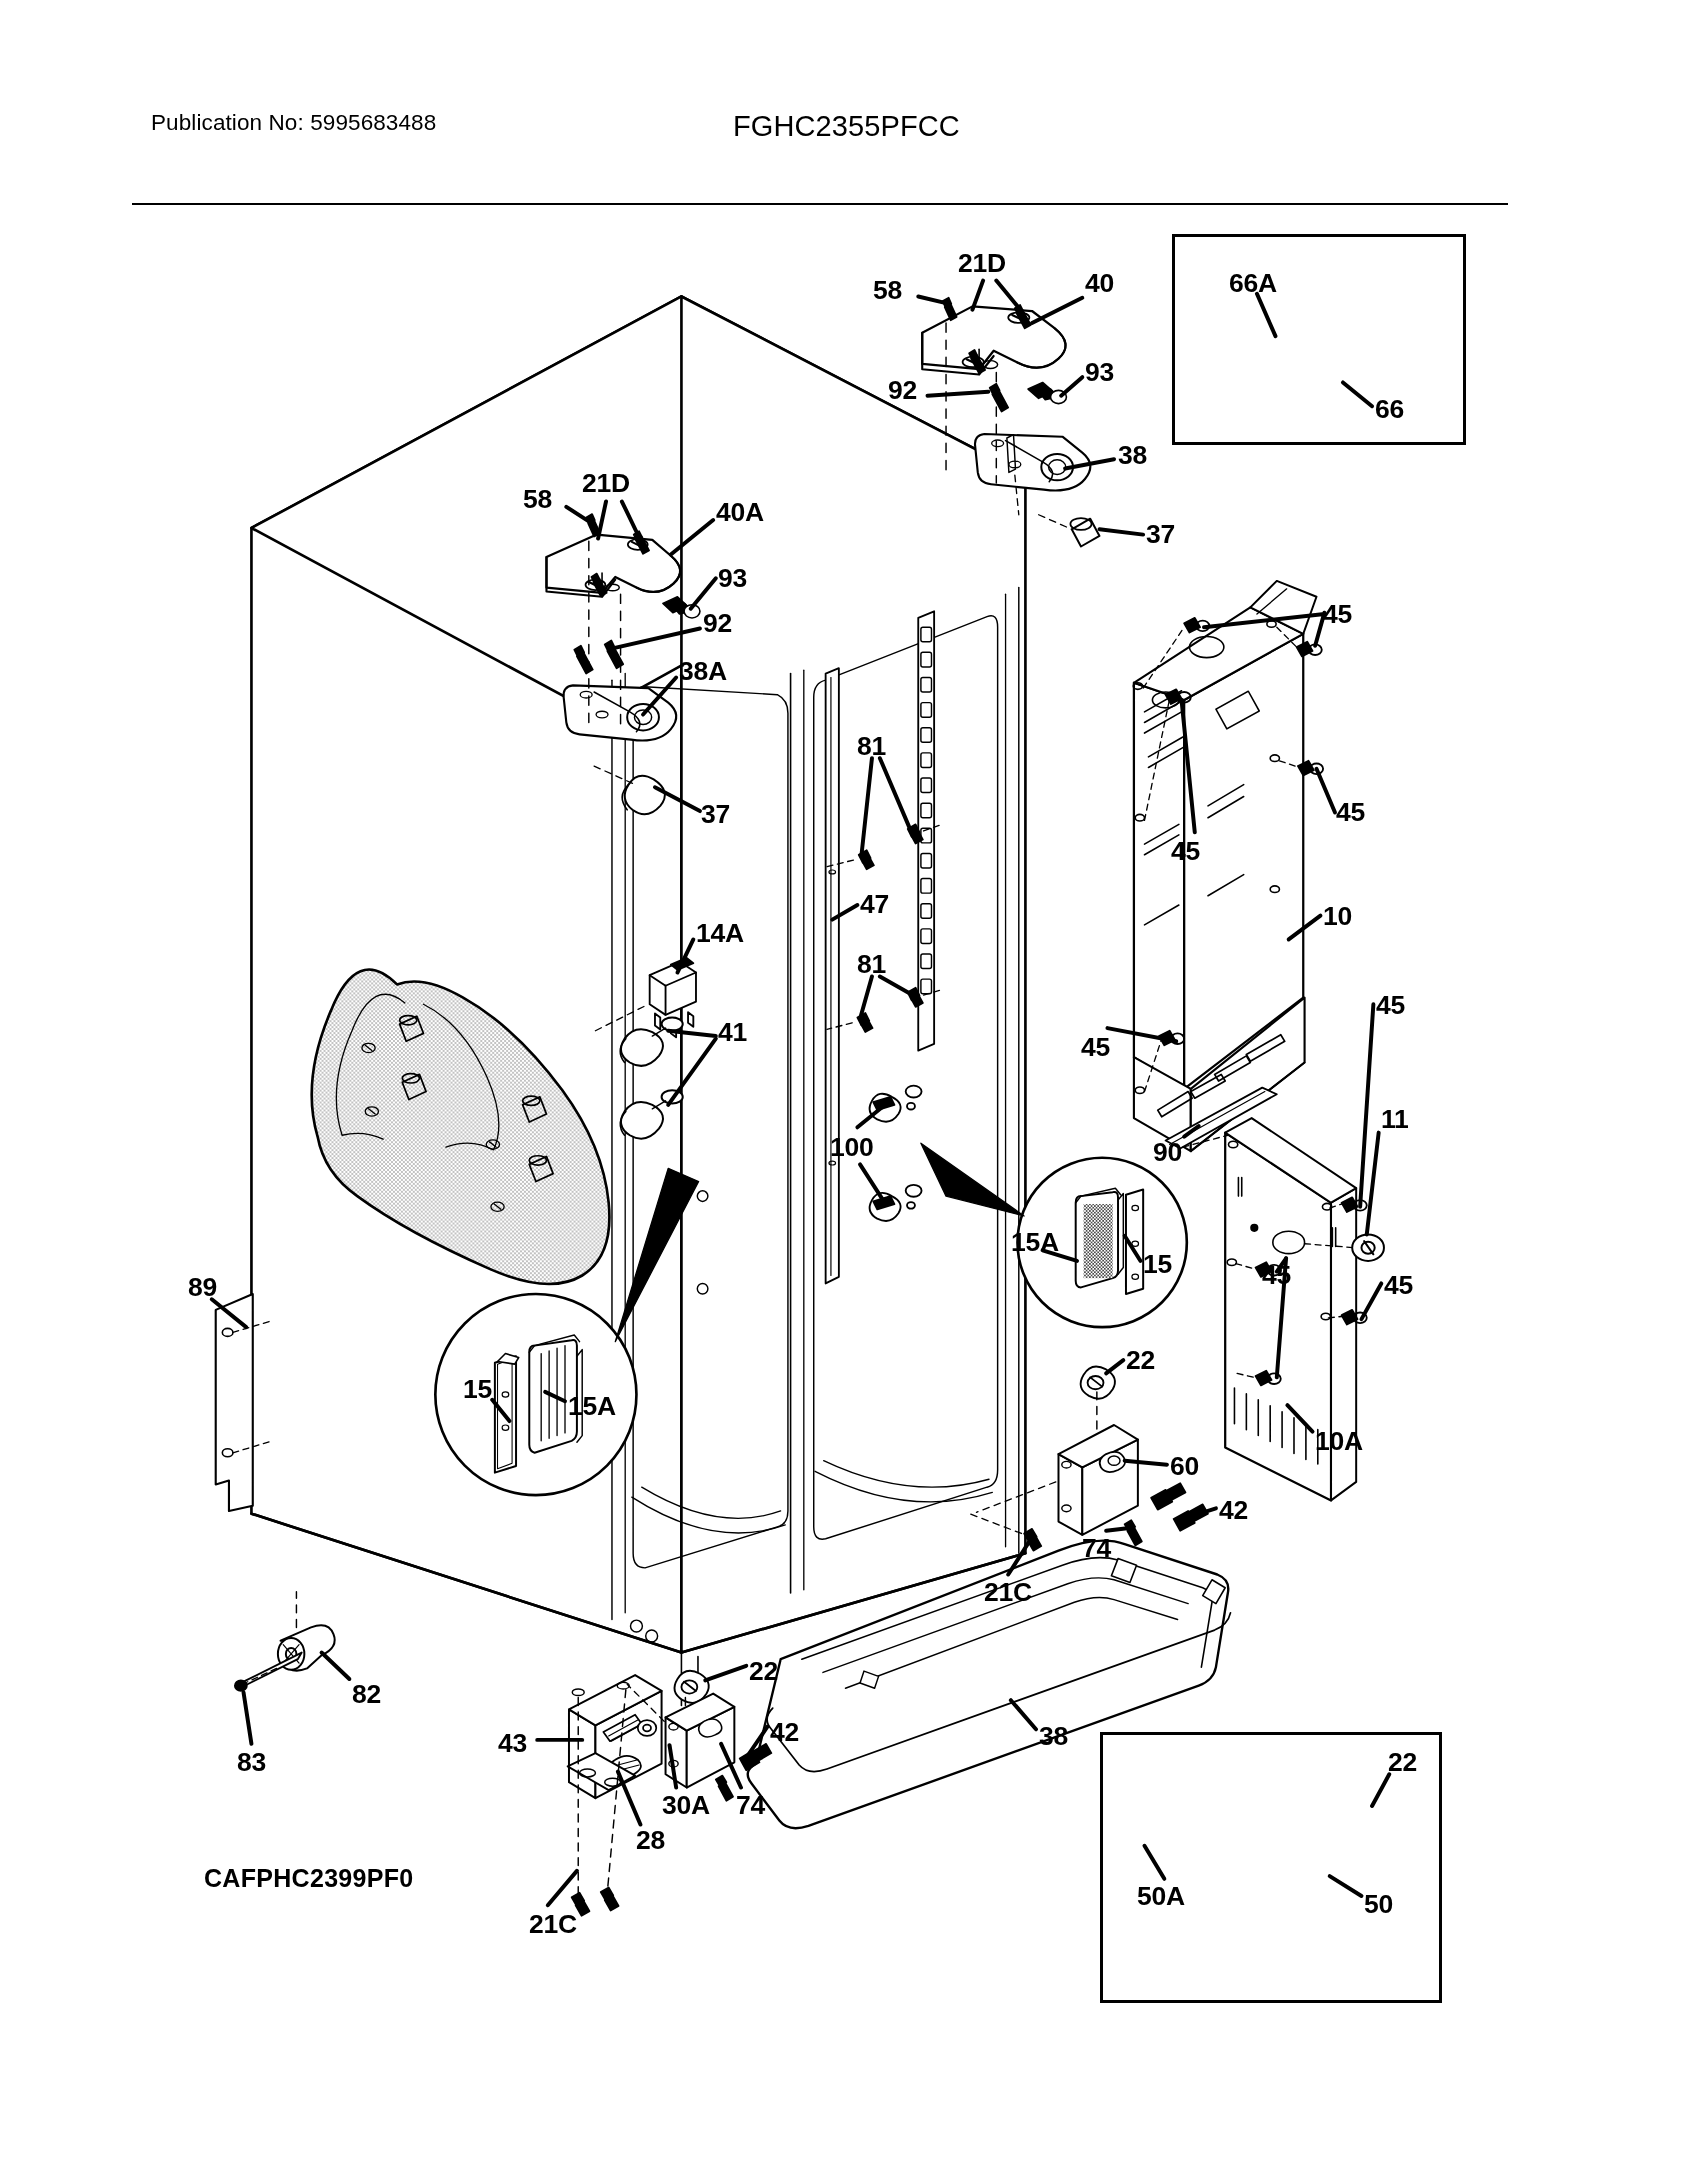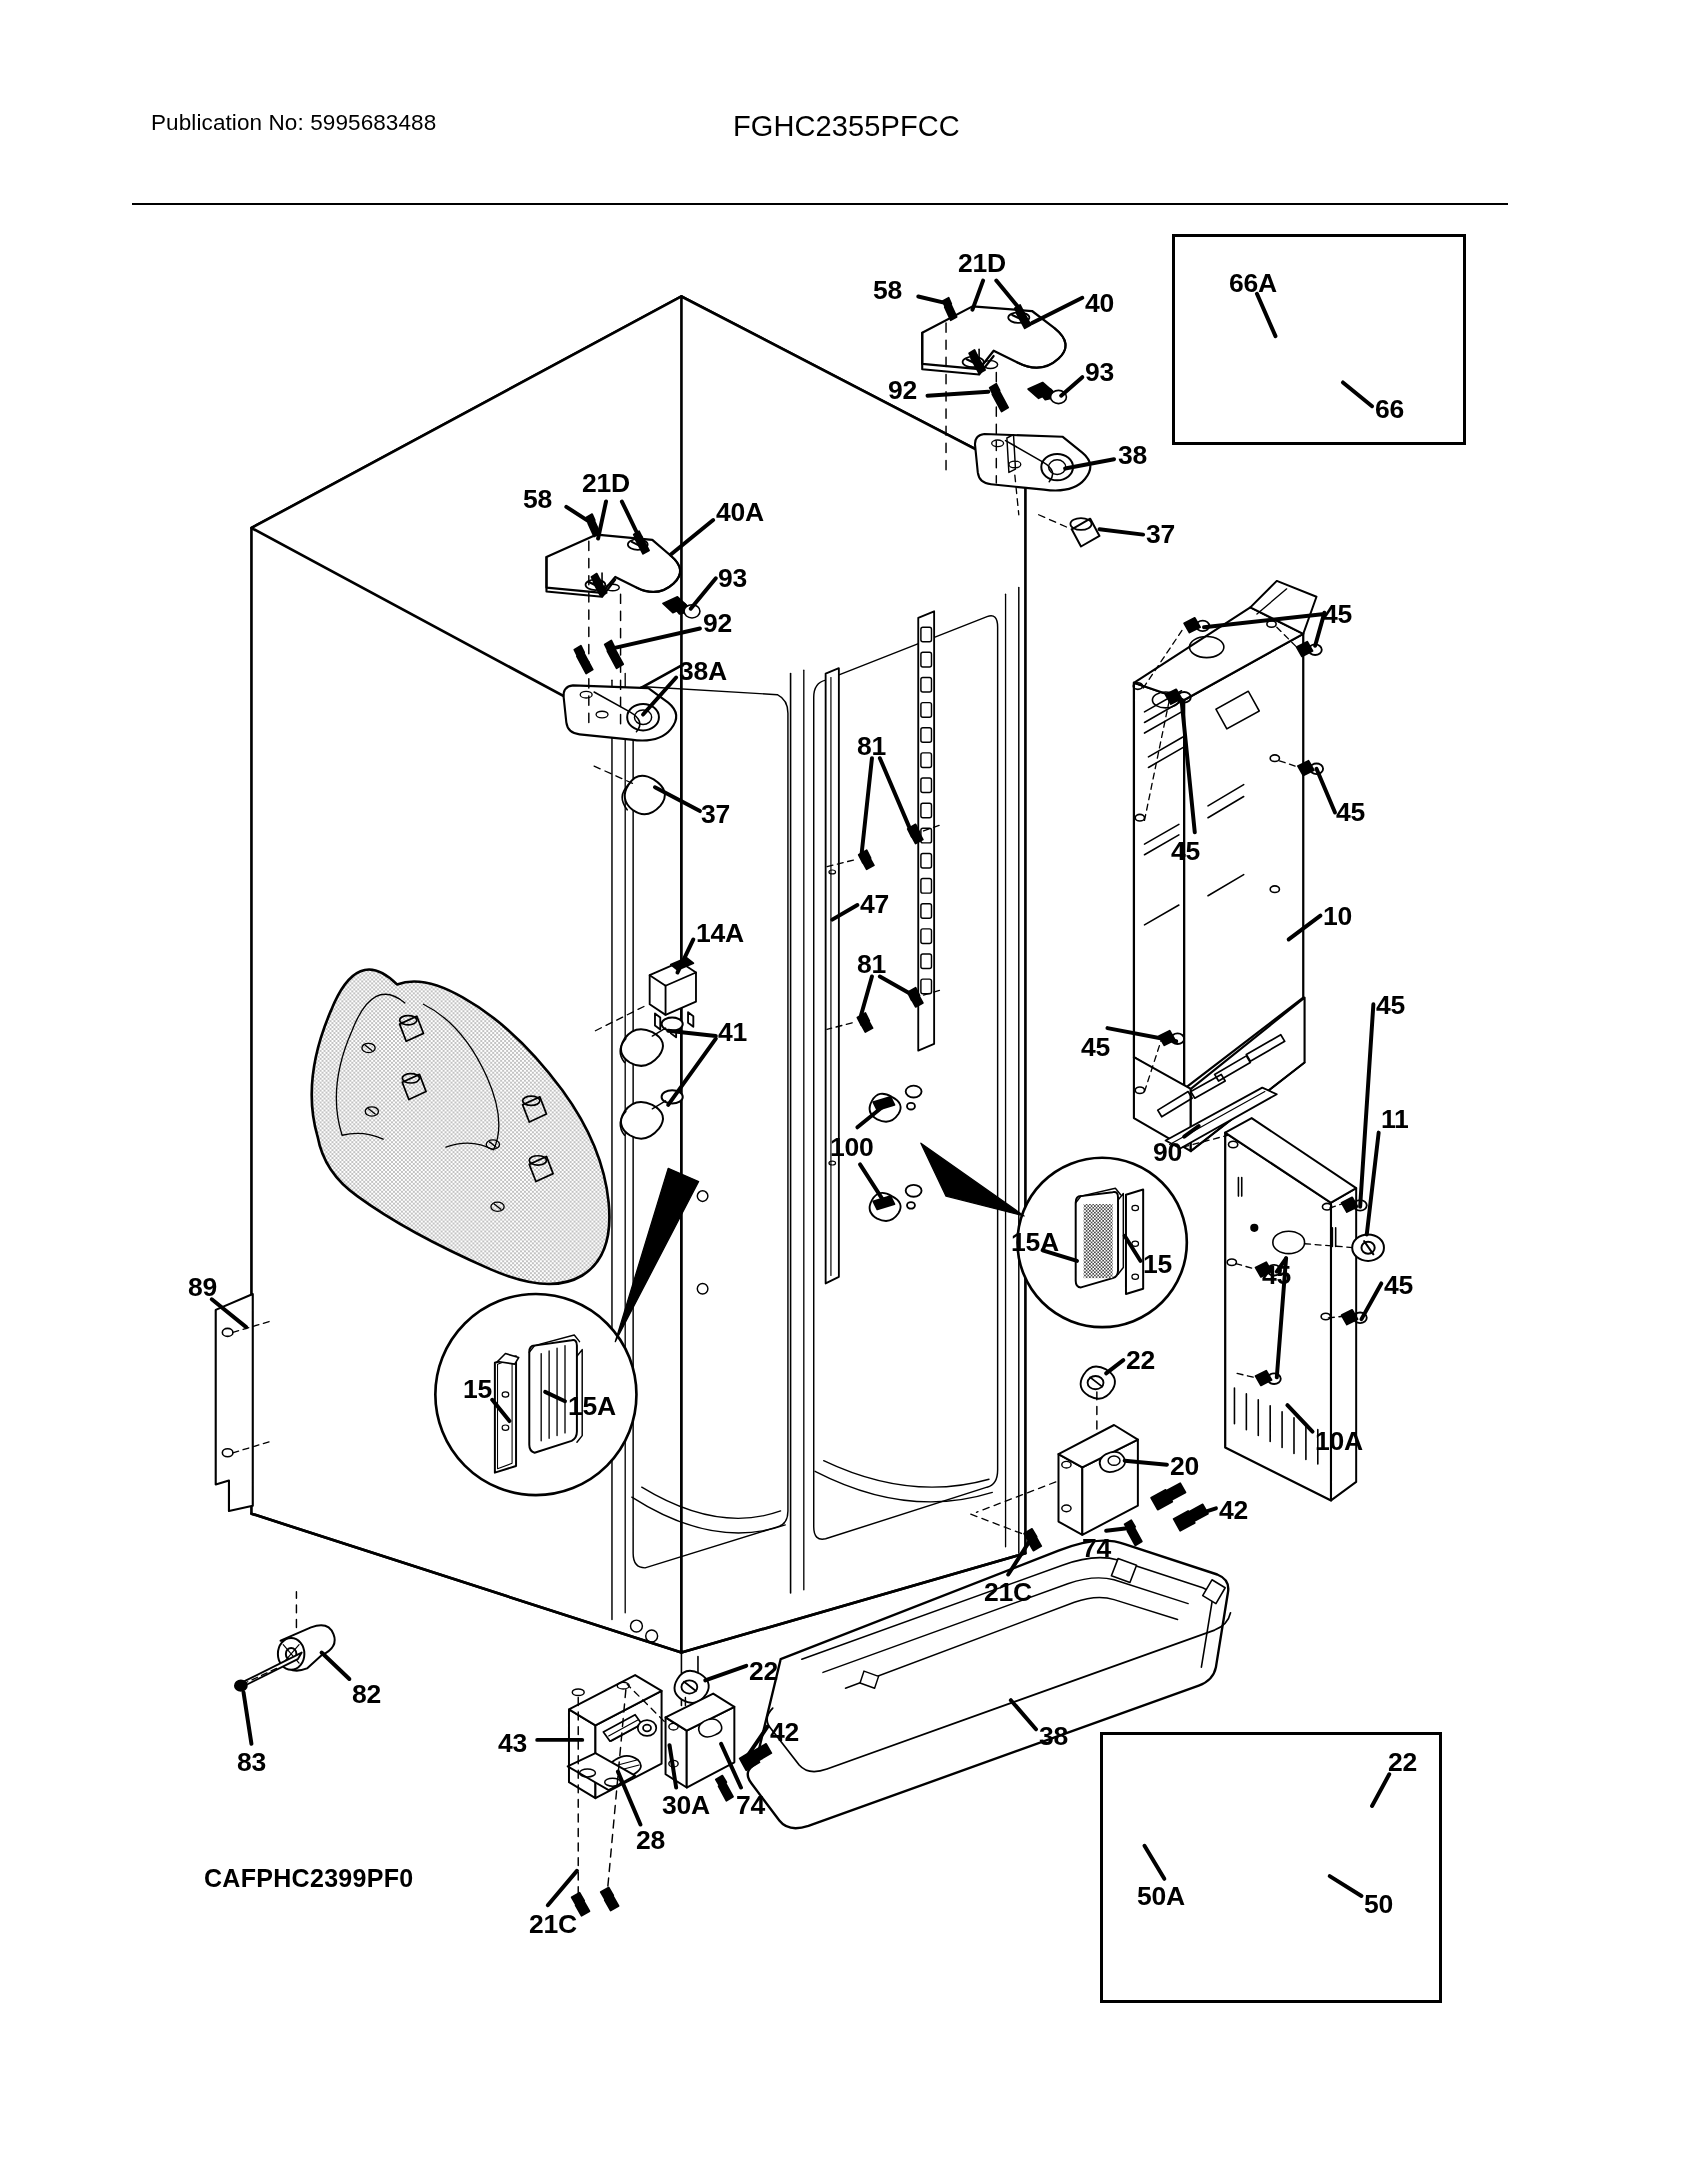--- a/index.html
+++ b/index.html
@@ -642,21 +642,21 @@
         <circle cx="2110" cy="2648" r="5"></circle>
       </g>
     </g>
   </svg>
 
   <div class="inset-box" id="inset-handle"></div>
   <div class="inset-box" id="inset-board"></div>
 
   <div class="lbl" style="left:873px;top:265px">58</div>
   <div class="lbl" style="left:958px;top:238px">21D</div>
-  <div class="lbl" style="left:1085px;top:278px">40</div>
+  <div class="lbl" style="left:1085px;top:258px">40</div>
   <div class="lbl" style="left:1085px;top:347px">93</div>
   <div class="lbl" style="left:888px;top:365px">92</div>
   <div class="lbl" style="left:1118px;top:430px">38</div>
 
   <div class="lbl" style="left:523px;top:474px">58</div>
   <div class="lbl" style="left:582px;top:458px">21D</div>
   <div class="lbl" style="left:716px;top:487px">40A</div>
   <div class="lbl" style="left:718px;top:553px">93</div>
   <div class="lbl" style="left:703px;top:598px">92</div>
   <div class="lbl" style="left:679px;top:646px">38A</div>
@@ -686,21 +686,21 @@
   <div class="lbl" style="left:1336px;top:787px">45</div>
   <div class="lbl" style="left:1081px;top:1022px">45</div>
   <div class="lbl" style="left:1376px;top:980px">45</div>
   <div class="lbl" style="left:1262px;top:1250px">45</div>
   <div class="lbl" style="left:1384px;top:1260px">45</div>
   <div class="lbl" style="left:1323px;top:891px">10</div>
   <div class="lbl" style="left:1381px;top:1094px">11</div>
   <div class="lbl" style="left:1153px;top:1127px">90</div>
   <div class="lbl" style="left:1315px;top:1416px">10A</div>
   <div class="lbl" style="left:1126px;top:1335px">22</div>
-  <div class="lbl" style="left:1170px;top:1441px">20</div>
+  <div class="lbl" style="left:1170px;top:1441px">60</div>
   <div class="lbl" style="left:1219px;top:1485px">42</div>
   <div class="lbl" style="left:1082px;top:1523px">74</div>
   <div class="lbl" style="left:984px;top:1567px">21C</div>
   <div class="lbl" style="left:1039px;top:1711px">38</div>
 
   <div class="lbl" style="left:463px;top:1364px">15</div>
   <div class="lbl" style="left:568px;top:1381px">15A</div>
   <div class="lbl" style="left:1011px;top:1217px">15A</div>
   <div class="lbl" style="left:1143px;top:1239px">15</div>
 

